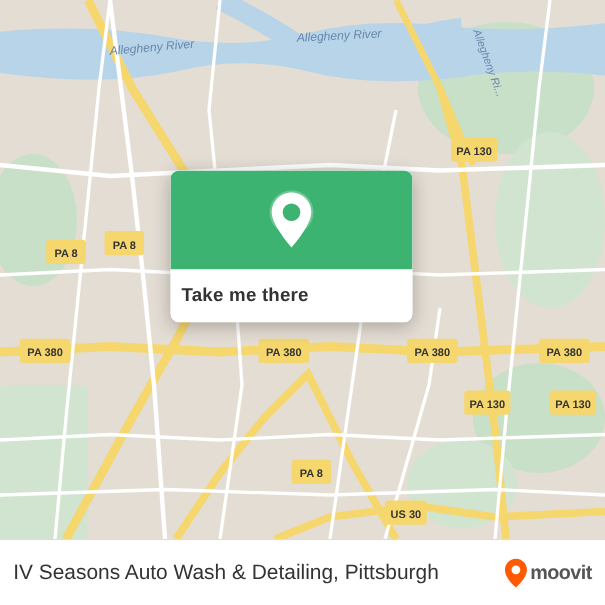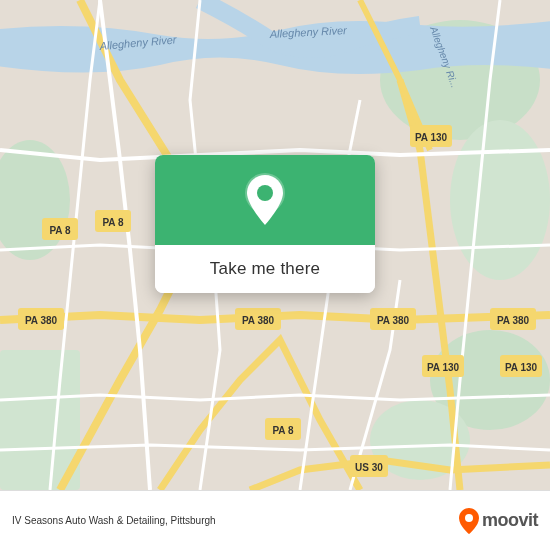--- a/index.html
+++ b/index.html
@@ -35,21 +35,21 @@
       display: flex;
       flex-direction: column;
     }
 
     #attribution {
       font-size: 10px;
       color: #888;
     }
 
     #place-name {
-      font-size: 10px;
+      font-size: 19px;
       color: #333;
       font-weight: 400;
     }
 
     #moovit-logo {
       display: flex;
       align-items: center;
       gap: 2px;
     }
 
@@ -83,23 +83,23 @@
       justify-content: center;
     }
 
     #take-me-there-btn {
       display: block;
       width: 100%;
       background: #fff;
       border: none;
       padding: 14px 10px;
       font-size: 17px;
-      font-weight: 400;
+      font-weight: 700;
       color: #333;
-      text-align: center;
+      text-align: left;
       cursor: pointer;
       letter-spacing: 0.2px;
     }
 
     
     .map-svg {
       position: absolute;
       top: 0; left: 0;
       width: 100%;
       height: 100%;

